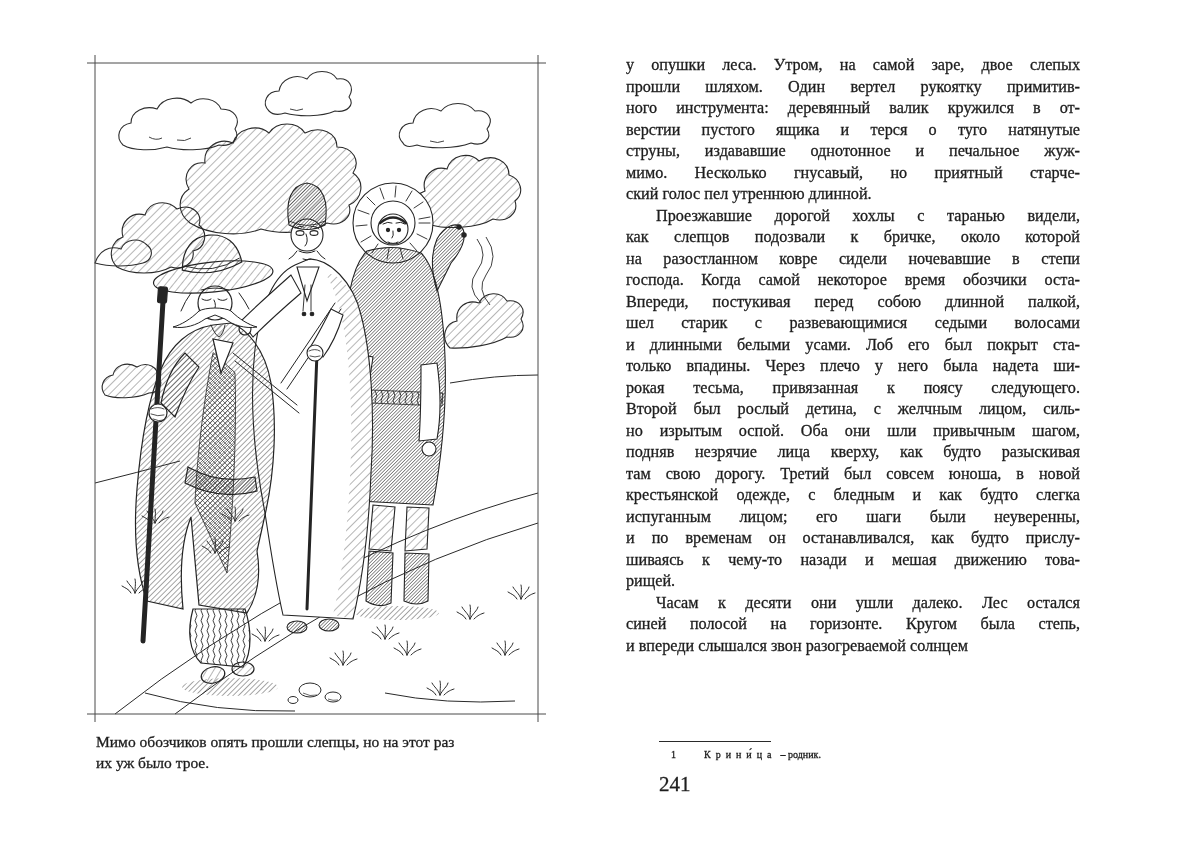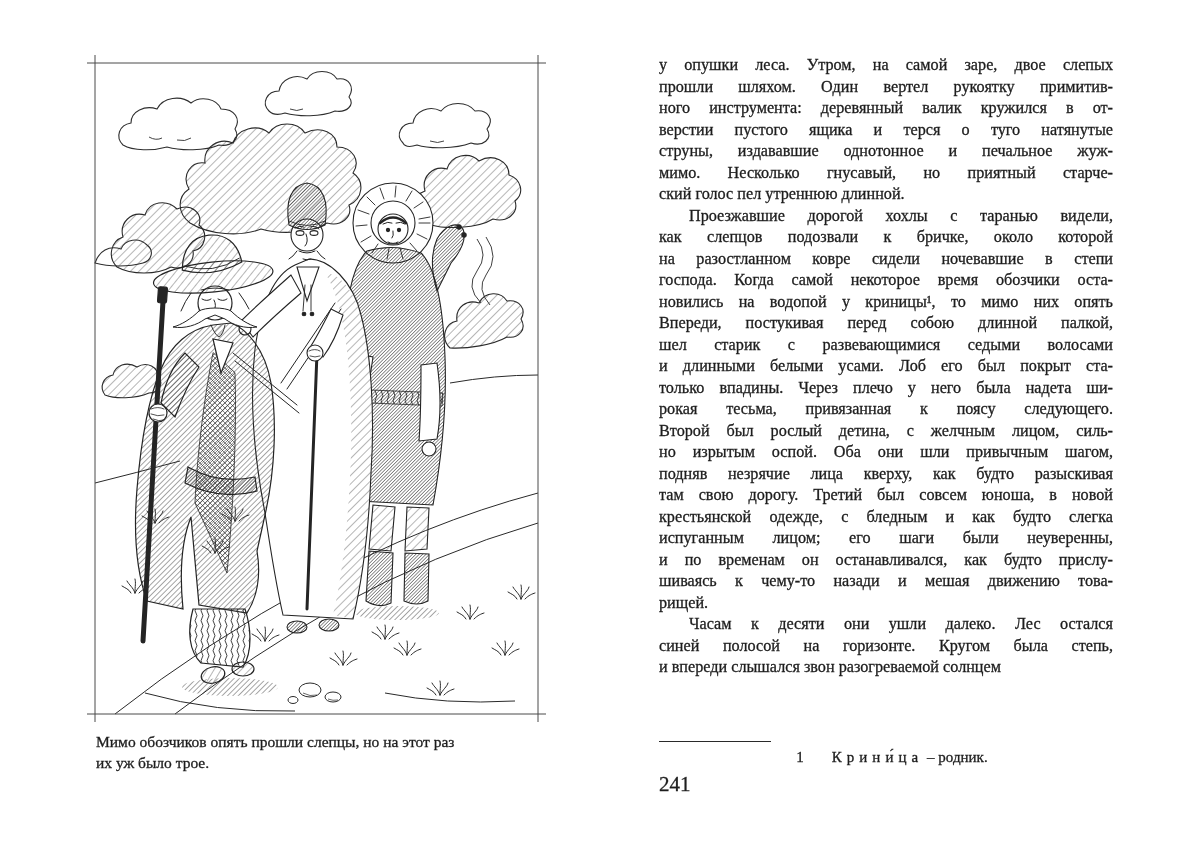--- a/index.html
+++ b/index.html
@@ -13,30 +13,30 @@
   
   .illo-wrap { position:absolute; left:85px; top:53px; width:463px; height:671px; }
   .illo-wrap svg { display:block; width:463px; height:671px; }
   .caption {
     position:absolute; left:96px; top:731px; width:441px;
     text-align:left; font-size:15.5px; line-height:21px;
   }
 
   
   .textcol {
-    position:absolute; left:659px; top:55px; width:454px;
+    position:absolute; left:626px; top:55px; width:454px;
     font-size:16.2px; line-height:21.5px; text-align:justify;
   }
   .para { margin:0; }
   .para .line { text-align:justify; text-align-last:justify; white-space:normal; }
   .para .line.last { text-align-last:auto; }
   .para.indent .line:first-child { text-indent:30px; }
 
   .fnrule { position:absolute; left:659px; top:741px; width:112px; height:0; border-top:1.4px solid #2a2a2a; }
-  .footnote { position:absolute; left:659px; top:749px; width:454px; font-size:15px;text-align:center; }
+  .footnote { position:absolute; left:659px; top:749px; width:454px; font-size:10px; }
   .footnote .marker { display:inline-block; margin-left:12px; margin-right:28px; }
   .footnote .term { letter-spacing:5px; }
   .footnote .def { margin-left:4px; }
   .pagenum { position:absolute; left:659px; top:772px; width:454px; text-align:left; font-size:21px; }
 
   svg path, svg line, svg ellipse, svg circle, svg rect { vector-effect:none; }
 </style>
 </head>
 <body>
 
@@ -212,21 +212,20 @@
       <div class="line">верстии пустого ящика и терся о туго натянутые</div>
       <div class="line">струны, издававшие однотонное и печальное жуж-</div>
       <div class="line">мимо. Несколько гнусавый, но приятный старче-</div>
       <div class="line last">ский голос пел утреннюю длинной.</div>
     </div>
     <div class="para indent">
       <div class="line">Проезжавшие дорогой хохлы с таранью видели,</div>
       <div class="line">как слепцов подозвали к бричке, около которой</div>
       <div class="line">на разостланном ковре сидели ночевавшие в степи</div>
       <div class="line">господа. Когда самой некоторое время обозчики оста-</div>
-      <div class="line">новились на водопой у криницы¹, то мимо них опять</div>
       <div class="line">Впереди, постукивая перед собою длинной палкой,</div>
       <div class="line">шел старик с развевающимися седыми волосами</div>
       <div class="line">и длинными белыми усами. Лоб его был покрыт ста-</div>
       <div class="line">только впадины. Через плечо у него была надета ши-</div>
       <div class="line">рокая тесьма, привязанная к поясу следующего.</div>
       <div class="line">Второй был рослый детина, с желчным лицом, силь-</div>
       <div class="line">но изрытым оспой. Оба они шли привычным шагом,</div>
       <div class="line">подняв незрячие лица кверху, как будто разыскивая</div>
       <div class="line">там свою дорогу. Третий был совсем юноша, в новой</div>
       <div class="line">крестьянской одежде, с бледным и как будто слегка</div>

